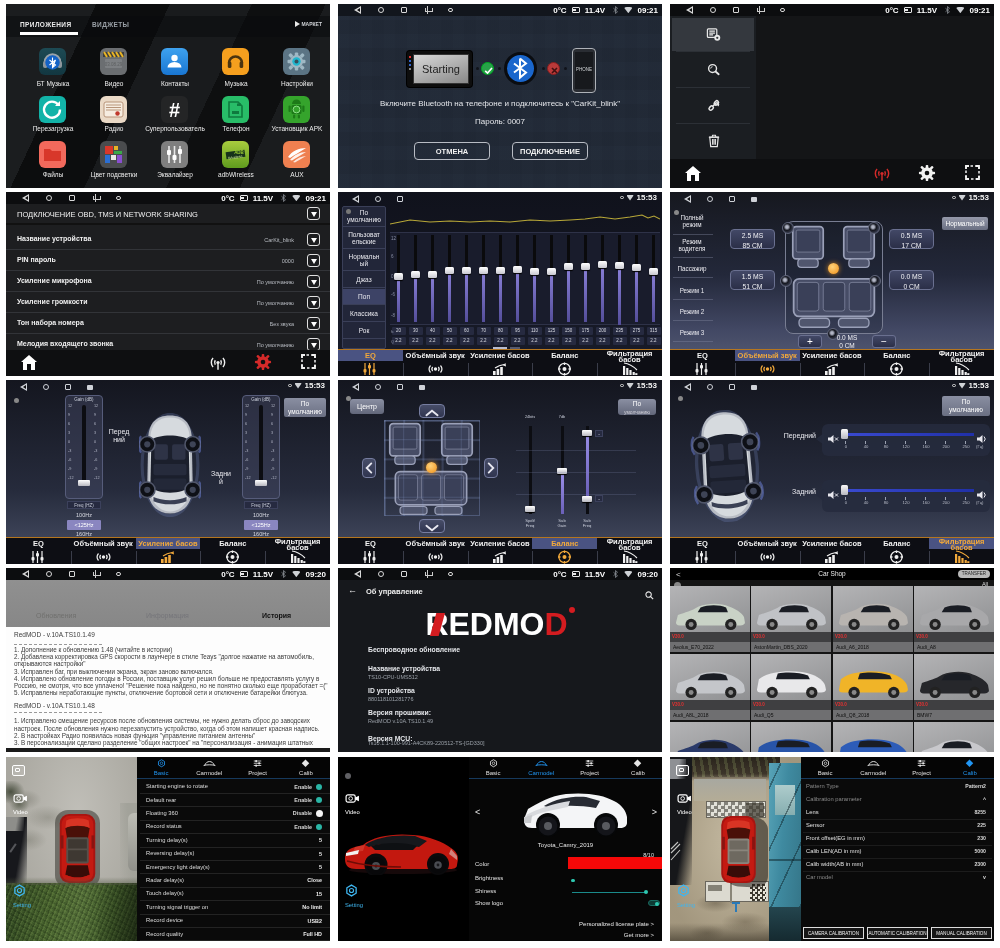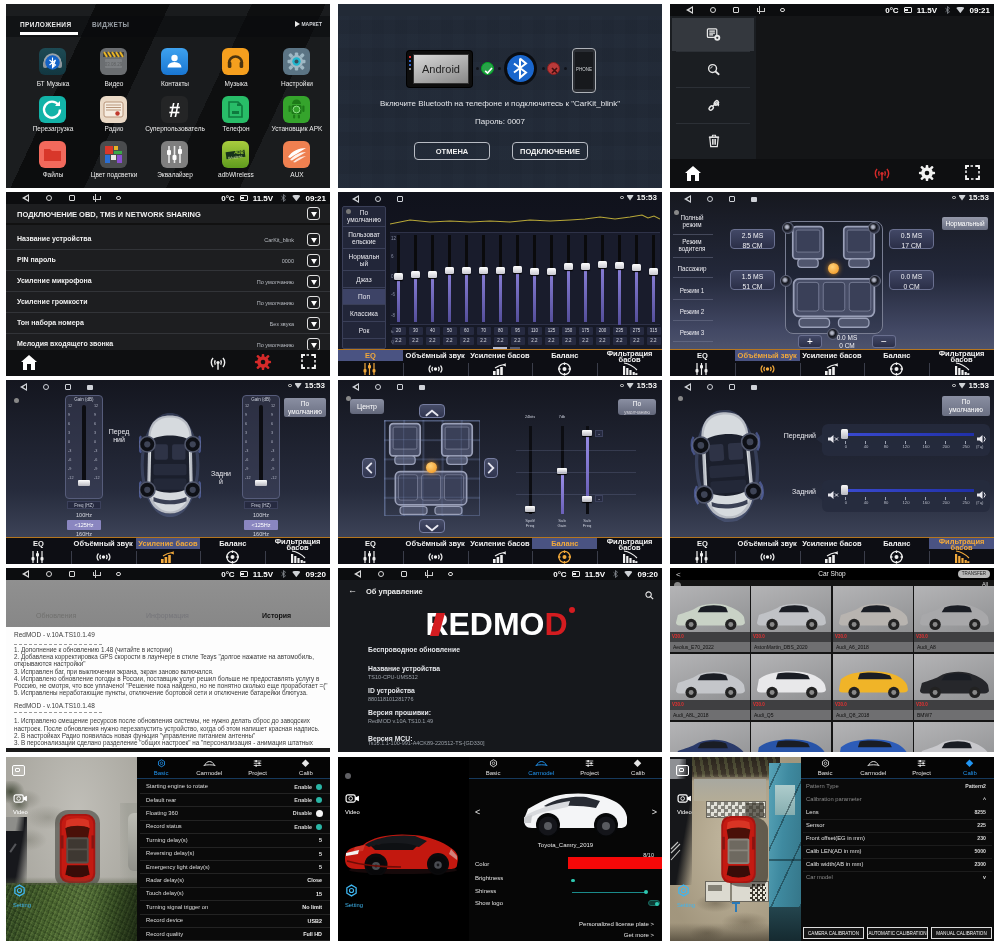--- a/index.html
+++ b/index.html
@@ -150,22 +150,34 @@
           <path d="M5 16 C9 10,16 7,23 7 C17 11,11 14,7 17 z"></path>
           <path d="M7 19 C11 14,17 11,23 11 C18 14,13 17,9 19.5 z" opacity=".9"></path>
           <path d="M10 21 C14 17,19 15,23 15 C19 17.5,15 19.5,12 21.5 z" opacity=".8"></path>
         </g>
       </svg></div>
     <div class="lb" style="left:261px;top:167px;">AUX</div>
 </div>
 
 <div class="cell c2" style="background:#222a36;">
  <div style="position:absolute;inset:12px 0 0 0;background:repeating-linear-gradient(0deg,rgba(36,45,60,.3) 0 14px,rgba(30,37,50,.3) 14px 28px),repeating-linear-gradient(90deg,rgba(40,50,66,.18) 0 11px,rgba(30,38,52,.18) 11px 23px);"></div>
+ <div class="sb" style="background:#12161d;">
+  <div class="sbl">
+        <span class="tri"></span>
+        <span class="cir"></span>
+        <span class="sq"></span>
+        <span class="usb"></span>
+        <span class="loc"></span>
+      </div>
+  <div class="sbr">0°C<span class="batt"></span>11.4V&nbsp;<svg class="bts" style="margin:0 3px;" viewBox="0 0 10 16">
+          <path d="M5 1 L5 15 L9 11.5 L1 4.5 M5 1 L9 4.5 L1 11.5" stroke="#8a8f96" stroke-width="1.6" fill="none"></path>
+        </svg><span class="wifi"></span>&nbsp;09:21</div>
+ </div>
  <div style="position:absolute;left:69px;top:47px;width:65px;height:36px;background:#0d0d0d;border-radius:3px;box-shadow:0 0 0 1px #000;">
-  <div style="position:absolute;left:6px;top:3px;right:3px;bottom:3px;background:linear-gradient(160deg,#d8d8d8,#888);border:1px solid #333;display:flex;align-items:center;justify-content:center;color:#222;font-size:11px;">Android</div>
+  <div style="position:absolute;left:6px;top:3px;right:3px;bottom:3px;background:linear-gradient(160deg,#d8d8d8,#888);border:1px solid #333;display:flex;align-items:center;justify-content:center;color:#222;font-size:11px;">Starting</div>
   <div style="position:absolute;left:2px;top:5px;width:2px;height:2px;background:#d33;"></div>
   <div style="position:absolute;left:2px;top:9px;width:2px;height:2px;background:#36c;"></div>
   <div style="position:absolute;left:2px;top:13px;width:2px;height:2px;background:#36c;"></div>
   <div style="position:absolute;left:2px;top:17px;width:2px;height:2px;background:#888;"></div>
  </div>
  <div style="position:absolute;left:138px;top:63px;width:3px;height:3px;background:#10131a;border-radius:50%;"></div>
  <div style="position:absolute;left:143px;top:58px;width:13px;height:13px;background:#27a348;border-radius:50%;border:1px solid #0a2;"><svg width="13" height="13" viewBox="0 0 13 13">
         <path d="M3.2 6.8 L5.5 9 L10 4" stroke="#fff" stroke-width="1.6" fill="none"></path>
       </svg></div>
  <div style="position:absolute;left:160px;top:63px;width:3px;height:3px;background:#10131a;border-radius:50%;"></div>
@@ -271,21 +283,21 @@
         <span class="tri"></span>
         <span class="cir"></span>
         <span class="sq"></span>
         <span class="usb"></span>
         <span class="loc"></span>
       </div>
   <div class="sbr">0°C<span class="batt"></span>11.5V&nbsp;<svg class="bts" style="margin:0 3px;" viewBox="0 0 10 16">
           <path d="M5 1 L5 15 L9 11.5 L1 4.5 M5 1 L9 4.5 L1 11.5" stroke="#8a8f96" stroke-width="1.6" fill="none"></path>
         </svg><span class="wifi"></span>&nbsp;09:21</div>
  </div>
- <div style="position:absolute;left:11px;top:18px;color:#f0f0f0;font-size:7.5px;font-weight:bold;">ПОДКЛЮЧЕНИЕ OBD, TMS И NETWORK SHARING</div>
+ <div style="position:absolute;left:11px;top:18px;color:#f0f0f0;font-size:7.5px;font-weight:normal;">ПОДКЛЮЧЕНИЕ OBD, TMS И NETWORK SHARING</div>
  <div class="drp" style="top:15px;"></div>
  <div style="position:absolute;left:0;top:31px;width:324px;height:2px;background:#111;"></div>
  <div class="row4" style="top:37px;">
       <span class="r4l">Название устройства</span>
       <span class="r4v">CarKit_blink</span>
     </div>
     <div class="drp" style="top:41px;"></div>
  <div class="row4" style="top:58px;">
       <span class="r4l">PIN пароль</span>
       <span class="r4v">0000</span>

